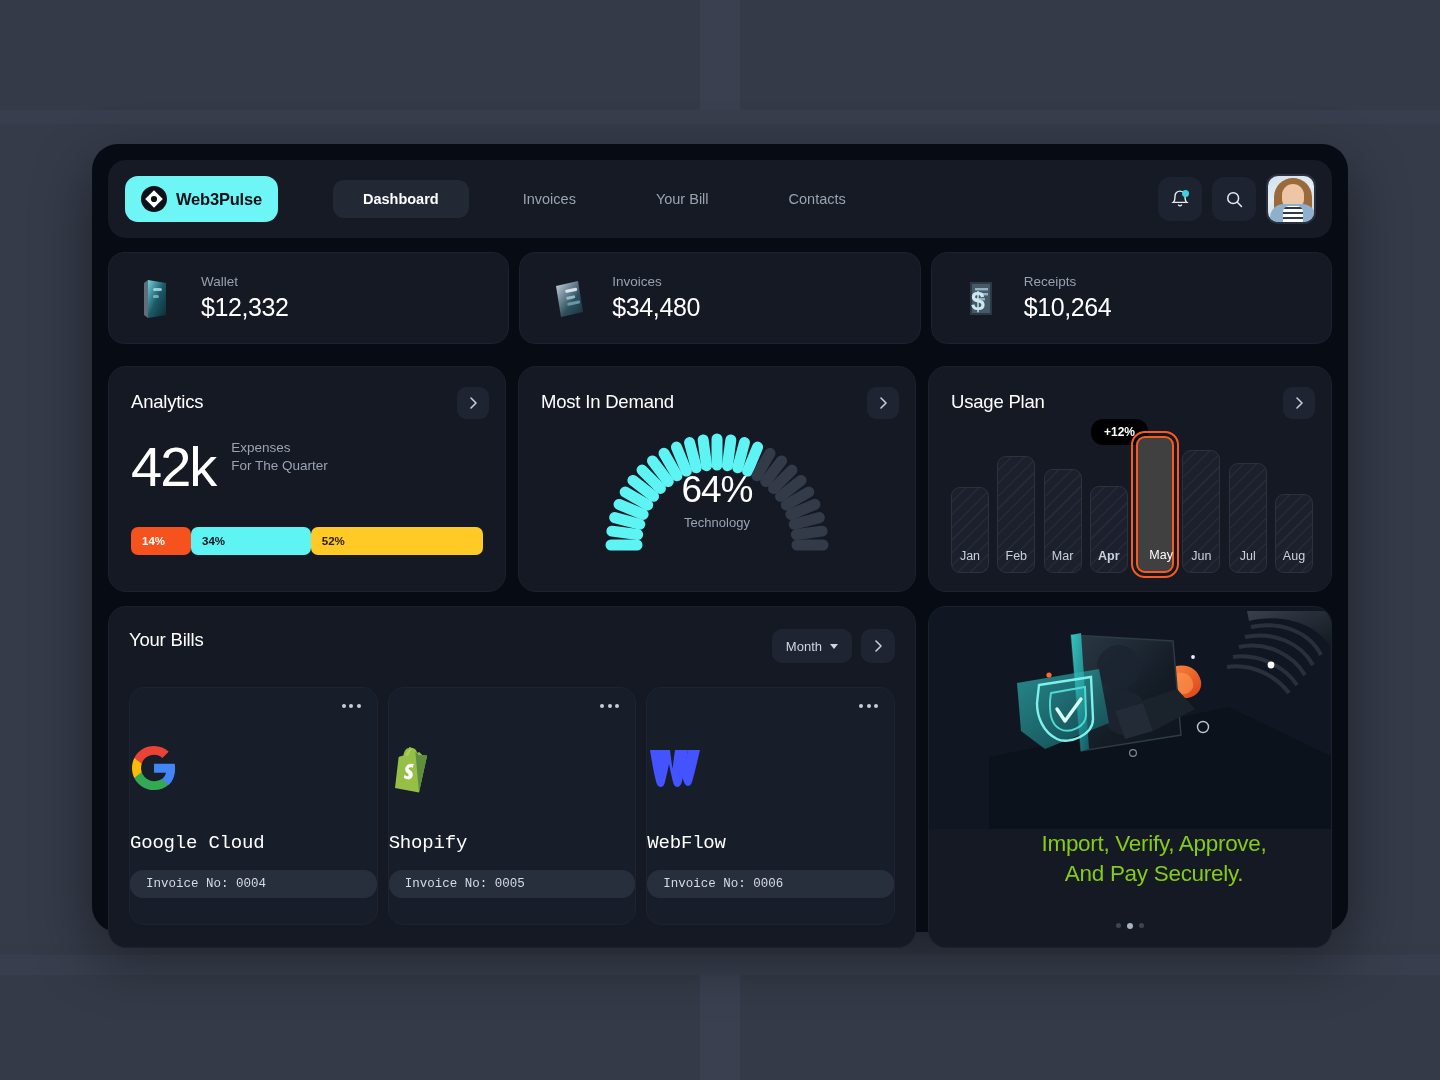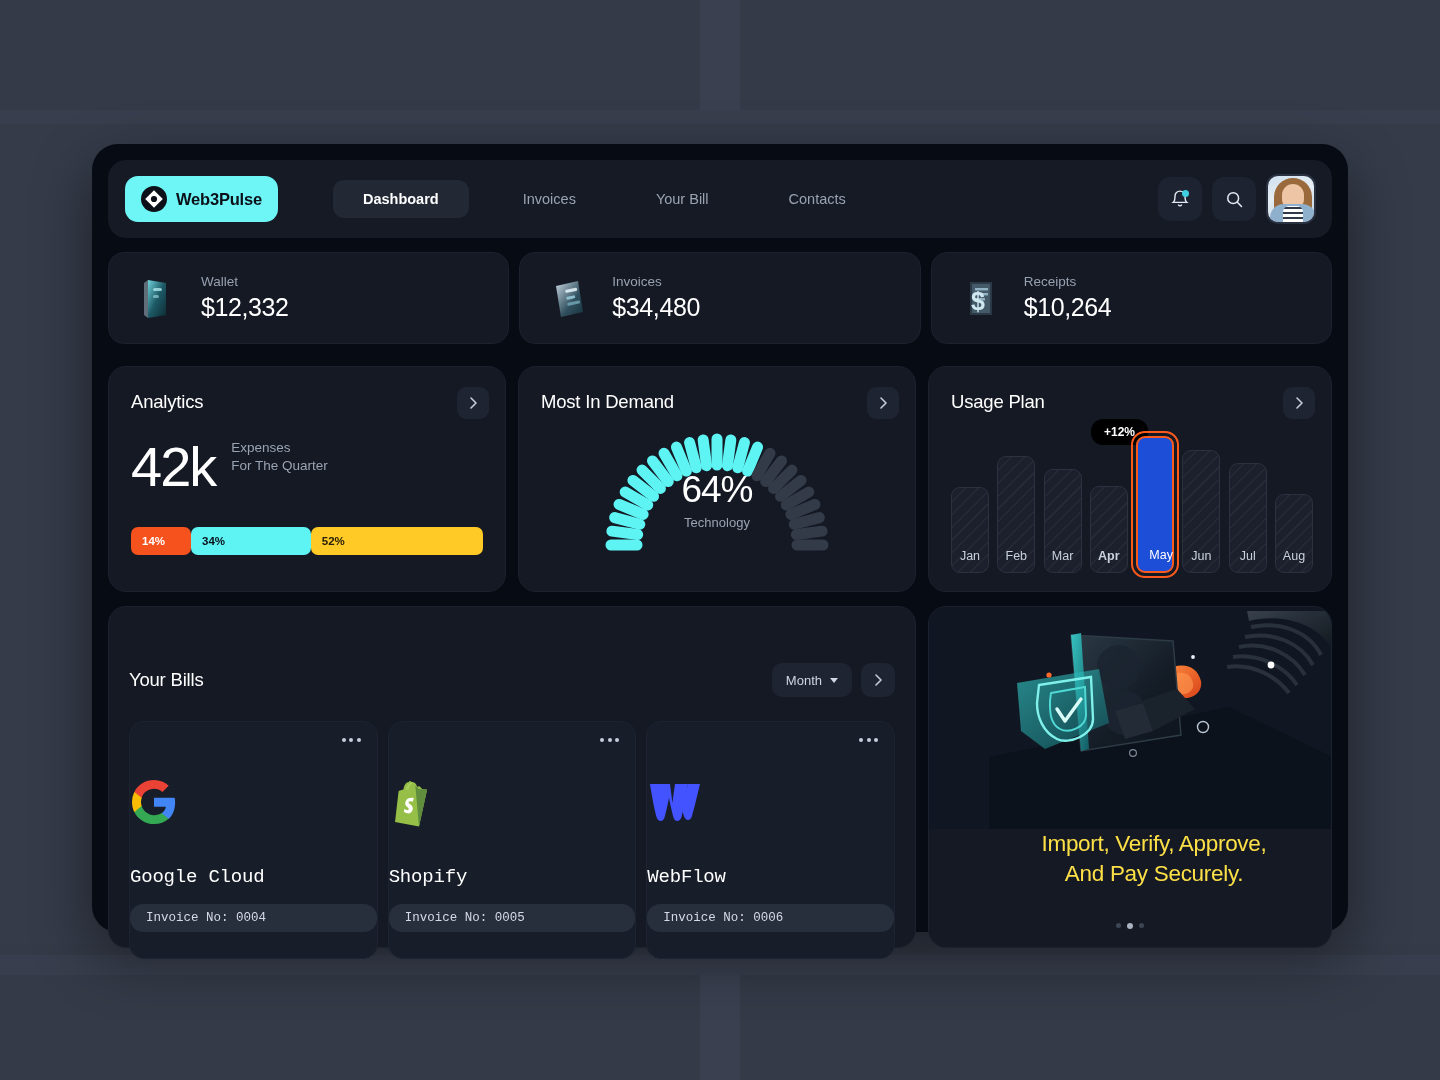--- a/index.html
+++ b/index.html
@@ -123,35 +123,35 @@
   .c-usage { width: 404px; height: 226px; padding: 24px 22px; }
   .usage-chart { position: absolute; left: 22px; right: 18px; bottom: 18px; height: 150px; display: flex; align-items: flex-end; justify-content: space-between; }
   .ubar {
     width: 38px; border-radius: 9px; position: relative; cursor: pointer;
     background-color: #1b202c;
     background-image: repeating-linear-gradient(135deg, rgba(255,255,255,.045) 0 1.5px, transparent 1.5px 9px);
     border: 1px solid #2a313f;
     display: flex; align-items: flex-end; justify-content: center;
   }
   .ubar.active {
-    background-color: #1d4ed8; background-image: none;
+    background-color: #404040; background-image: none;
     border: 2px solid #fb5a1d; outline: 2px solid #fb5a1d; outline-offset: 3px; padding-left: 12px;
   }
   .ubar-label { color: #c9d1dc; font-size: 12.5px; padding-bottom: 9px; }
   .ubar.active .ubar-label { color: #ffffff; }
   .badge-12 {
     position: absolute; left: 162px; top: 52px;
     background: #000000; color: #fff; font-size: 12px; font-weight: 700;
     padding: 6px 13px; border-radius: 12px;
   }
 
   
   .bottom { position: absolute; left: 0; top: 446px; width: 1224px; display: flex; gap: 12px; }
   .c-bills { width: 808px; height: 342px; padding: 22px 20px; }
-  .bills-head { display: flex; align-items: center; justify-content: space-between; margin-top: 34px; }
+  .bills-head { display: flex; justify-content: space-between; }
   .bills-tools { display: flex; align-items: center; gap: 9px; }
   .month-btn {
     height: 34px; padding: 0 14px; border-radius: 10px; background: #1e2431;
     color: #cfd6e1; font-size: 13px; display: flex; align-items: center; gap: 8px; cursor: pointer;
   }
   .caret { width: 0; height: 0; border-left: 4px solid transparent; border-right: 4px solid transparent; border-top: 5px solid #cfd6e1; }
   .bills-grid { display: flex; gap: 10px; margin-top: 24px; }
   .bill {
     flex: 1; height: 238px; background: #171d29; border-radius: 15px;
     position: relative; display: flex; flex-direction: column; cursor: pointer;
@@ -164,21 +164,21 @@
   .bill-name { color: #fff; font-size: 19px; font-weight: 500; margin-top: 36px; letter-spacing: -.2px; }
   .bill-inv {
     margin-top: 16px; background: #272e3c; color: #d4dbe6; font-size: 12.5px;
     padding: 7px 16px; border-radius: 13px;
   }
 
   .c-promo { width: 404px; height: 342px; overflow: hidden; }
   .promo-art { position: absolute; left: 0; right: 0; top: 0; height: 222px; }
   .promo-text {
     position: absolute; left: 0; right: 0; top: 222px; text-align: center;
-    color: #fde047; font-size: 22.5px; line-height: 1.33; font-weight: 500; letter-spacing: -.3px; margin-left: 48px;
+    color: #84cc16; font-size: 22.5px; line-height: 1.33; font-weight: 500; letter-spacing: -.3px; margin-left: 48px;
   }
   .promo-dots { position: absolute; left: 0; right: 0; bottom: 18px; display: flex; justify-content: center; gap: 6px; }
   .promo-dots i { width: 5px; height: 5px; border-radius: 50%; background: #3c4554; display: block; cursor: pointer; }
   .promo-dots i.on { background: #aab3c1; width: 6px; height: 6px; }
 </style>
 </head>
 <body>
 
 <div id="bg">
   <div class="bg-mid"></div>

